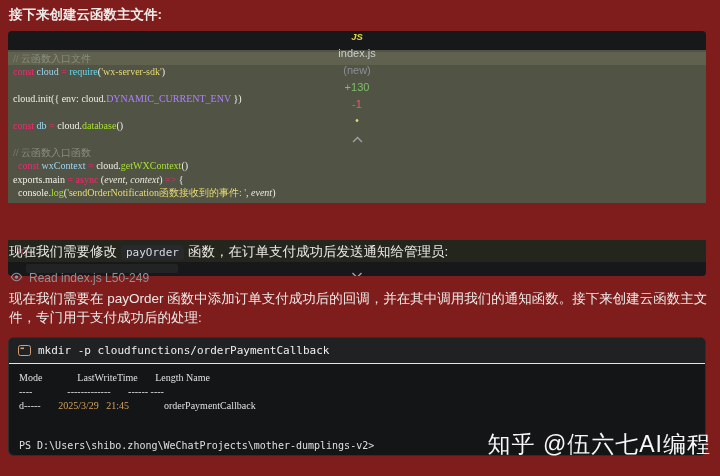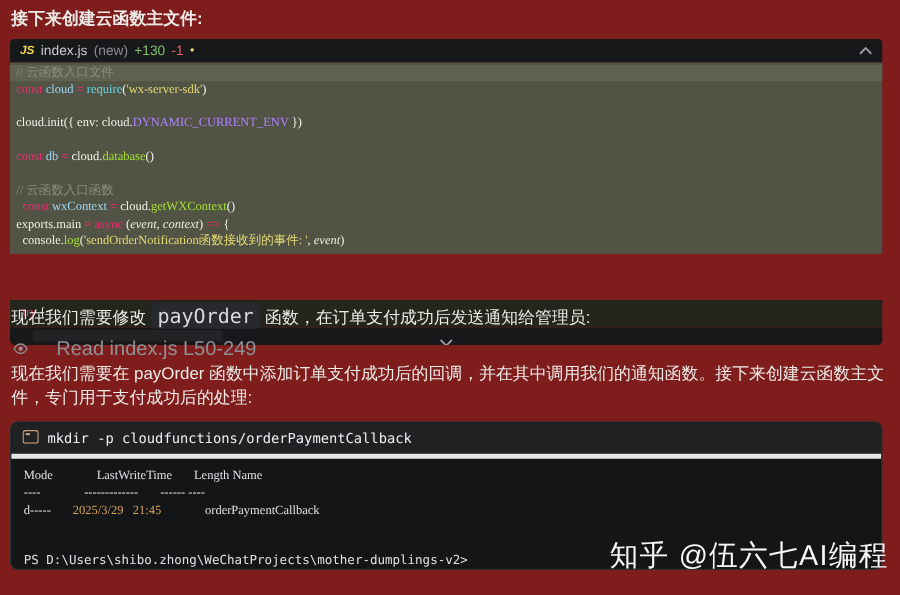--- a/index.html
+++ b/index.html
@@ -3,21 +3,21 @@
 <meta charset="utf-8">
 <style>
   html,body{margin:0;padding:0;background:#0e0f10;}
   .page{position:relative;width:720px;height:476px;background:#7f1d1d;overflow:hidden;
         font-family:"Liberation Sans",sans-serif;color:#eceae7;}
   .intro{position:absolute;top:6px;left:9px;font-size:13.5px;font-weight:600;color:#eceae7;}
 
   
   .editor{position:absolute;top:31px;left:8px;width:698px;border-radius:4px;overflow:hidden;}
   .ed-header{height:19px;background:#17181a;display:flex;align-items:center;gap:5px;
-             padding:0 8px;font-size:11px;}
+             padding:0 8px;font-size:11px;flex-direction:column;}
   .js-badge{color:#e8d44d;font-weight:bold;font-style:italic;font-size:9.5px;}
   .fname{color:#c9ccd1;}
   .fstatus{color:#8b8f94;}
   .adds{color:#7fbf6a;}
   .dels{color:#e0606a;}
   .mdot{color:#e6db74;font-size:10px;}
   .ed-spacer{flex:1;}
   .chev{display:flex;align-items:center;cursor:pointer;}
 
   .code-added{background:#515344;padding:2px 0 4px 0;}
@@ -34,30 +34,30 @@
   .tok-pr{color:#ece9df;font-style:italic;}
   .tok-cm{color:#8b8d7e;}
 
   .ed-footer{height:14px;background:#17181a;position:relative;}
   .hint-pill{position:absolute;left:18px;top:2.5px;width:152px;height:9px;
              background:rgba(255,255,255,0.05);border-radius:2px;}
   .footer-chev{position:absolute;left:50%;top:3px;transform:translateX(-50%);cursor:pointer;}
 
   
   .p1{position:absolute;top:243px;left:9px;width:702px;font-size:13.5px;color:#eceae7;}
-  .inline-code{font-family:"DejaVu Sans Mono",monospace;font-size:16px;background:#27292c;
+  .inline-code{font-family:"DejaVu Sans Mono",monospace;font-size:11px;background:#27292c;
                color:#d6dadd;padding:1px 5px;border-radius:3px;margin:0 4px;}
-  .read-line{position:absolute;top:271px;left:10px;display:flex;align-items:center;gap:22px;
-             color:#8e9296;font-size:16px;}
+  .read-line{position:absolute;top:271px;left:10px;display:flex;align-items:center;gap:6px;
+             color:#8e9296;font-size:12px;}
   .p2{position:absolute;top:289px;left:9px;width:704px;font-size:13.5px;line-height:19px;color:#eceae7;}
 
   
   .terminal{position:absolute;top:337px;left:8px;width:696px;height:117px;background:#141516;
             border:1px solid #2c2f32;border-radius:6px;overflow:hidden;}
-  .t-header{height:25px;background:#1f2123;border-bottom:4px solid #e5e5e5;display:flex;
+  .t-header{height:25px;background:#1f2123;border-bottom:1px solid #e5e5e5;display:flex;
             align-items:center;gap:7px;padding:0 9px;}
   .t-cmd{font-family:"DejaVu Sans Mono",monospace;font-size:11px;color:#edeff1;}
   .t-body{padding:7px 10px 0 10px;font-family:"DejaVu Sans Mono",monospace;font-size:10px;
           line-height:14px;color:#dde0e2;}
   .t-table{margin:0;white-space:pre;font-family:Liberation Serif, serif;font-size:inherit;line-height:inherit;}
   .t-yellow{color:#d2a25c;}
   .t-prompt{margin-top:26px;white-space:pre;}
 
   .watermark{position:absolute;top:429px;right:9px;font-size:23px;font-weight:500;
              color:#f7f7f7;letter-spacing:1px;}

